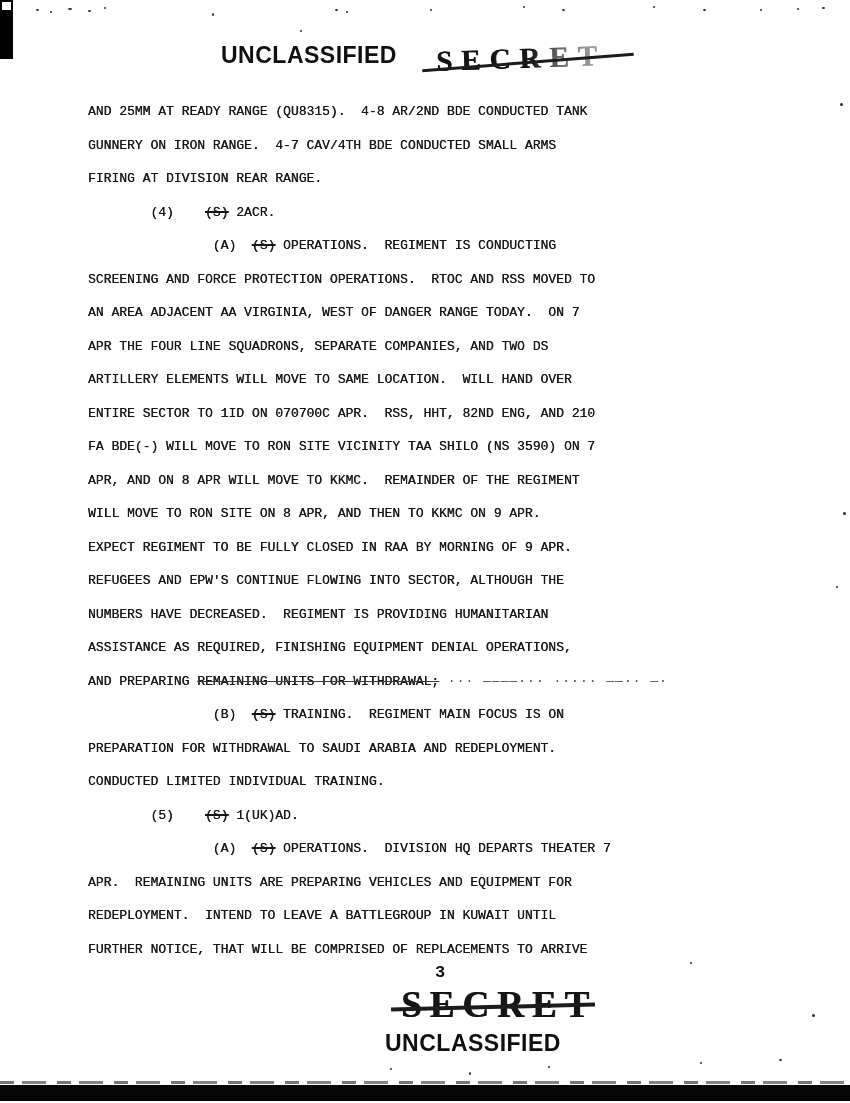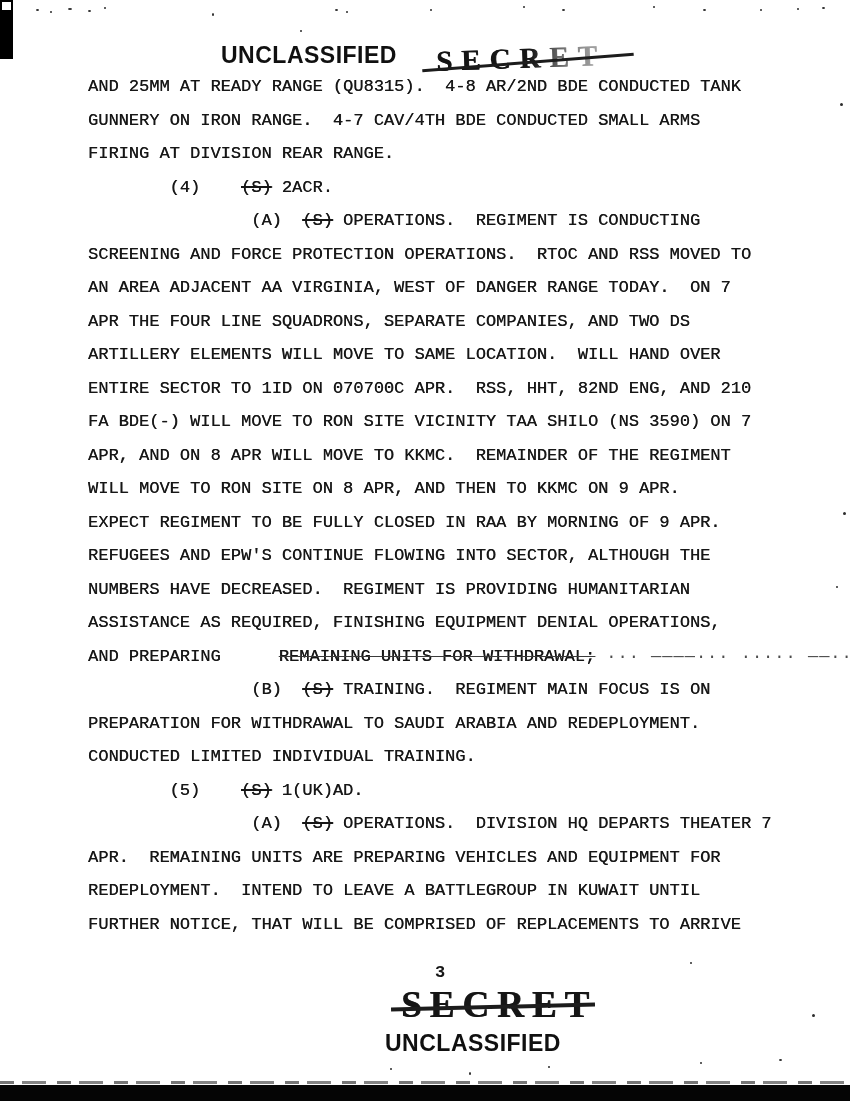--- a/index.html
+++ b/index.html
@@ -37,28 +37,28 @@
     text-shadow: 0.6px 0 0 #2a2a2a;
   }
   .stamp-top .strike-line {
     position: absolute; left: -14px; top: 19px; width: 212px;
     border-top: 3px solid #1c1c1c;
     transform: rotate(-4.5deg);
   }
 
   
   .doc-body {
-    position: absolute; left: 88px; top: 70px; width: 700px;
-    font-size: 17px; line-height: 33.5px;
+    position: absolute; left: 88px; top: 95px; width: 700px;
+    font-size: 13px; line-height: 33.5px;
     white-space: pre;
     text-shadow: 0.3px 0 0 #333;
   }
   .doc-body .line { height: 33.5px; }
   .doc-body .strike { text-decoration: line-through; text-decoration-thickness: 2px; }
-  .doc-body .strike-light { text-decoration: line-through; text-decoration-thickness: 1px; text-decoration-color: #3a3a3a; margin-left: 48px; }
+  .doc-body .strike-light { text-decoration: line-through; text-decoration-thickness: 1px; text-decoration-color: #3a3a3a; }
   .doc-body .faint { color: #4c4c4c; letter-spacing: 1px; text-shadow: none; }
 
   
   .page-number {
     position: absolute; left: 435px; top: 963px;
     font-size: 17px; font-weight: 700;
   }
   .stamp-bottom { left: 401px; top: 983px; width: 182px; height: 46px; }
   .stamp-bottom .stamp-text {
     font-size: 37px; letter-spacing: 8px;

